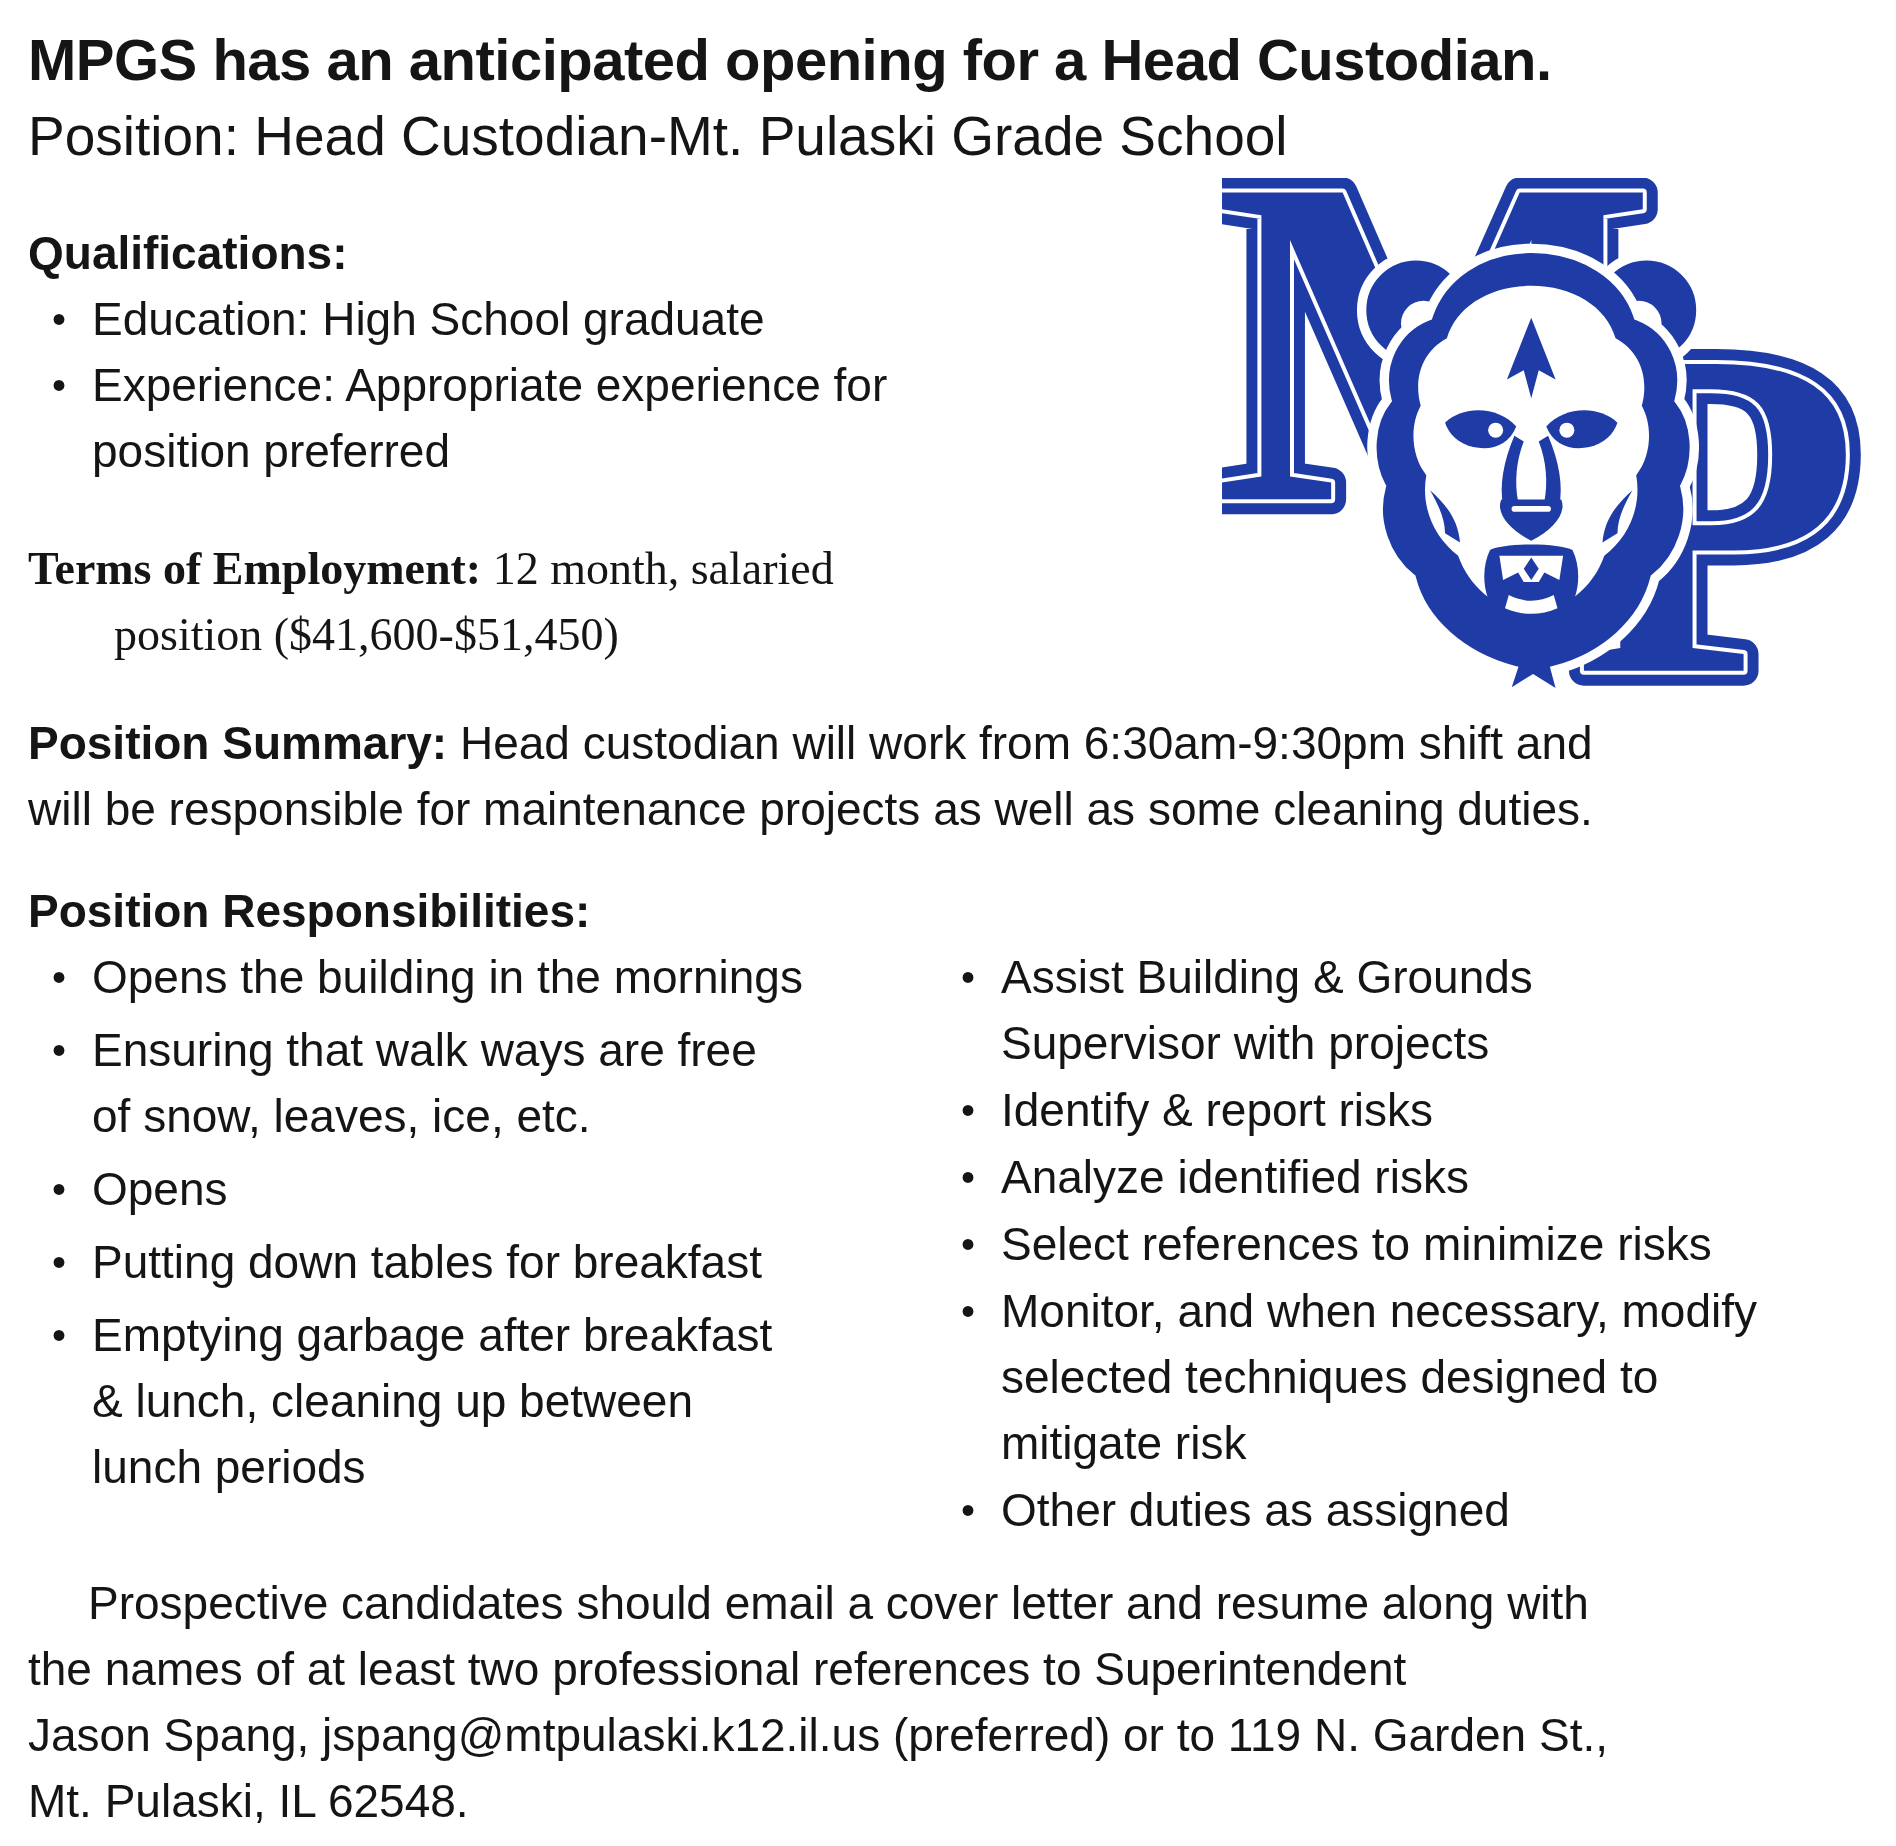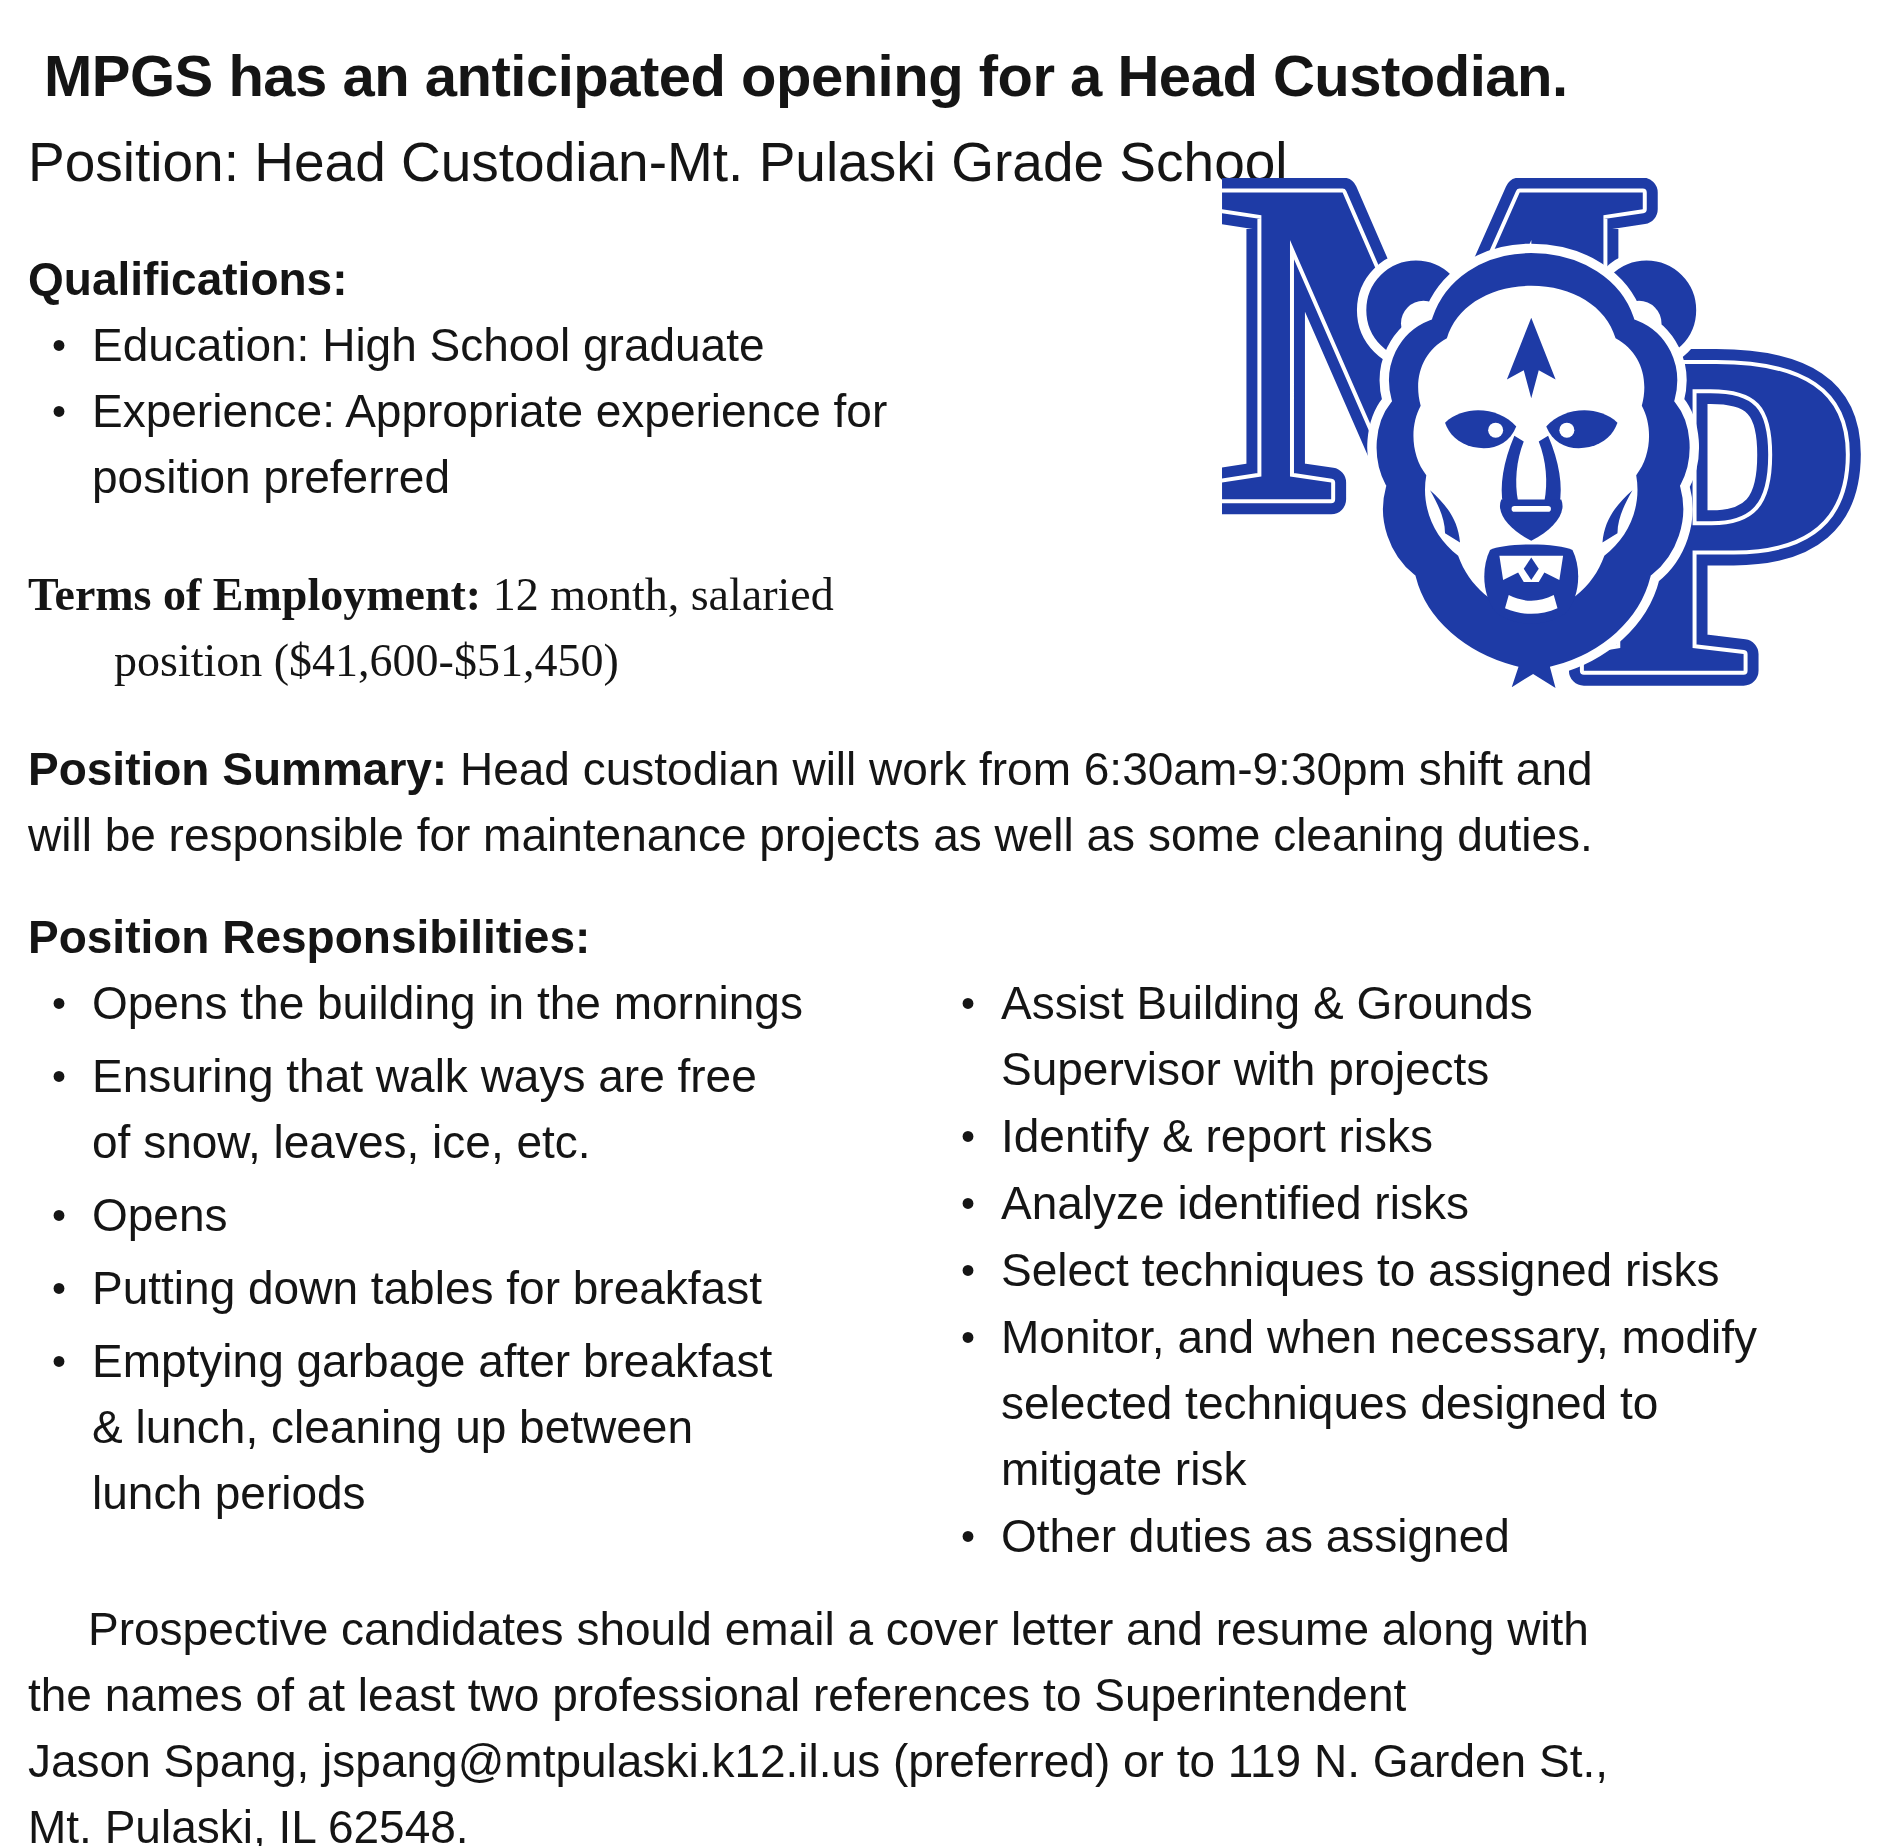--- a/index.html
+++ b/index.html
@@ -5,21 +5,21 @@
   html, body { margin:0; padding:0; background:#ffffff; }
   body {
     width:1896px; height:1846px; overflow:hidden;
     font-family:"Liberation Sans", sans-serif;
     color:#151515;
     position:relative;
   }
   .content { padding:24px 28px 0 28px; font-size:46px; line-height:66px; }
 
   .doc-title {
-    font-size:58px; line-height:72px; font-weight:bold; margin:16px;
+    font-size:58px; line-height:72px; font-weight:bold; margin:0;
     letter-spacing:-0.5px;
   }
   .doc-subtitle { font-size:55px; line-height:68px; margin:6px 0 0 0; }
 
   .sec-heading { font-weight:bold; margin:0; }
   .qualifications { margin-top:50px; max-width:1150px; }
 
   ul.bullets { list-style:none; margin:0; padding:0 0 0 24px; }
   ul.bullets > li { display:flex; align-items:flex-start; }
   ul.bullets > li::before {
@@ -115,21 +115,21 @@
               <span class="ml">Assist Building &amp; Grounds
 Supervisor with projects</span>
             </li>
           <li>
               <span class="ml">Identify &amp; report risks</span>
             </li>
           <li>
               <span class="ml">Analyze identified risks</span>
             </li>
           <li>
-              <span class="ml">Select techniques to assigned risks</span>
+              <span class="ml">Select references to minimize risks</span>
             </li>
           <li>
               <span class="ml">Monitor, and when necessary, modify
 selected techniques designed to
 mitigate risk</span>
             </li>
           <li>
               <span class="ml">Other duties as assigned</span>
             </li>
         </ul>

